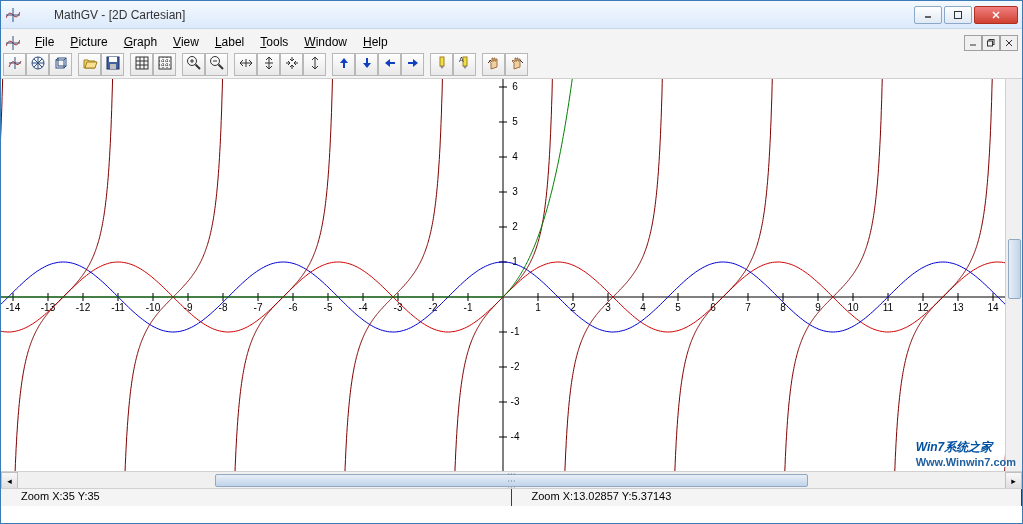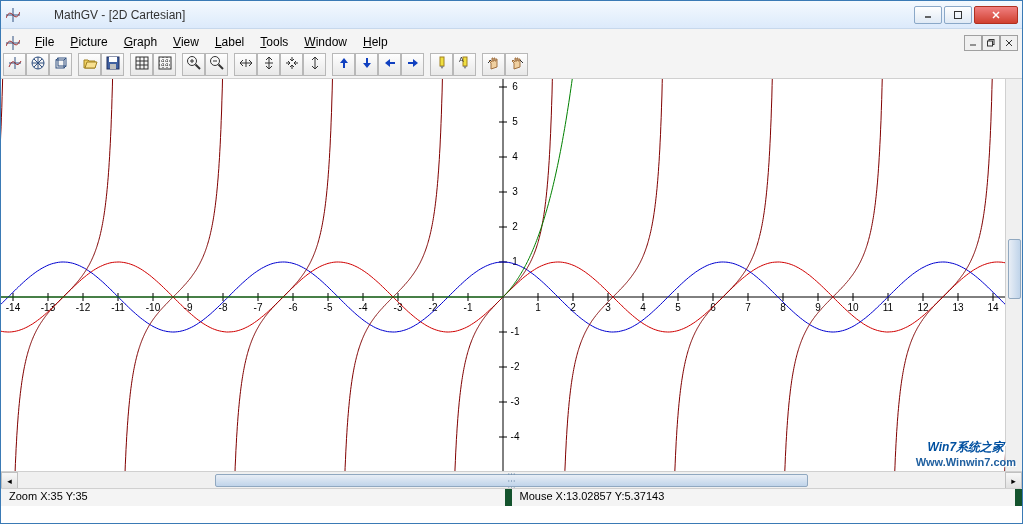--- a/index.html
+++ b/index.html
@@ -23,22 +23,22 @@
 .plot-area { position:relative; width:1021px; height:409px; background:#fff; overflow:hidden; }
 .plot-canvas { position:absolute; left:0; top:0; }
 .scroll-v { position:absolute; right:0; top:0; width:17px; height:392px; background:#f0f0f0; border-left:1px solid #d0d0d0; }
 .scroll-v .thumb { position:absolute; left:2px; top:160px; width:13px; height:60px; background:linear-gradient(90deg,#e8eef6,#c0d4ea); border:1px solid #90a8c0; border-radius:2px; }
 .scroll-h { position:absolute; left:0; bottom:0; right:0; height:17px; background:#f0f0f0; border-top:1px solid #d0d0d0; display:flex; }
 .scroll-h .arrow { width:17px; height:17px; background:linear-gradient(#f8f8f8,#e0e0e0); border:1px solid #c0c0c0; display:flex; align-items:center; justify-content:center; font-size:9px; }
 .scroll-h .track { flex:1; position:relative; }
 .scroll-h .thumb { position:absolute; left:20%; top:2px; width:60%; height:13px; background:linear-gradient(#e8eef6,#c0d4ea); border:1px solid #90a8c0; border-radius:2px; display:flex; align-items:center; justify-content:center; }
 .scroll-h .thumb::after { content:"⋮⋮⋮"; transform:rotate(90deg); font-size:8px; color:#6080a0; letter-spacing:-1px; }
 .statusbar { height:18px; display:flex; background:#f4f4f4; border-top:1px solid #d0d0d0; font-size:11px; }
-.statusbar .panel { border-right:7px solid #14532d; padding:1px 8px; flex:1; }
-.watermark { position:absolute; right:6px; bottom:20px; font-size:12px; font-style:italic; font-weight:bold; color:#0050a0; text-align:center; text-shadow:1px 1px 0 #fff; pointer-events:none; }
+.statusbar .panel { border-right:1px solid #14532d; padding:1px 20px; flex:1; }
+.watermark { position:absolute; right:6px; bottom:20px; font-size:12px; font-style:italic; font-weight:bold; color:#0050a0; text-align:left; text-shadow:1px 1px 0 #fff; pointer-events:none; }
 .watermark .l2 { font-size:11px; color:#2060a0; font-style:normal; }
 </style>
 </head>
 <body>
 
 <div class="titlebar">
   <span class="app-icon">
     <svg width="14" height="14" viewBox="0 0 14 14">
         <line x1="0" y1="7" x2="14" y2="7" stroke="#305080"></line>
         <line x1="7" y1="0" x2="7" y2="14" stroke="#305080"></line>
@@ -356,14 +356,14 @@
     <div class="arrow">▸</div>
   </div>
   <div class="watermark">
     <div>Win7系统之家</div>
     <div class="l2">Www.Winwin7.com</div>
   </div>
 </div>
 
 <div class="statusbar">
   <div class="panel">Zoom X:35 Y:35</div>
-  <div class="panel">Mouse X:13.02857 Y:5.37143</div>
+  <div class="panel">Zoom X:13.02857 Y:5.37143</div>
 </div>
 
 </body></html>

